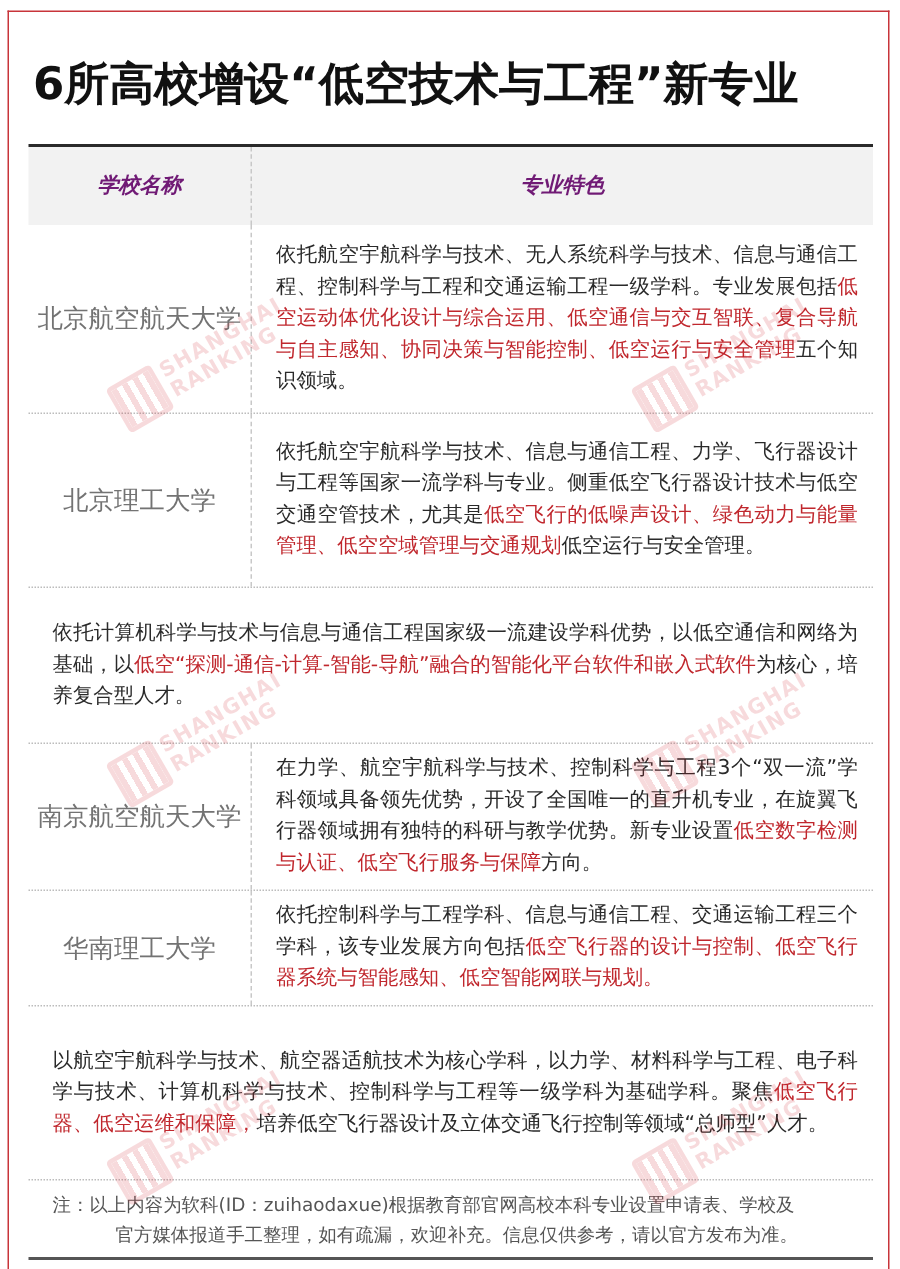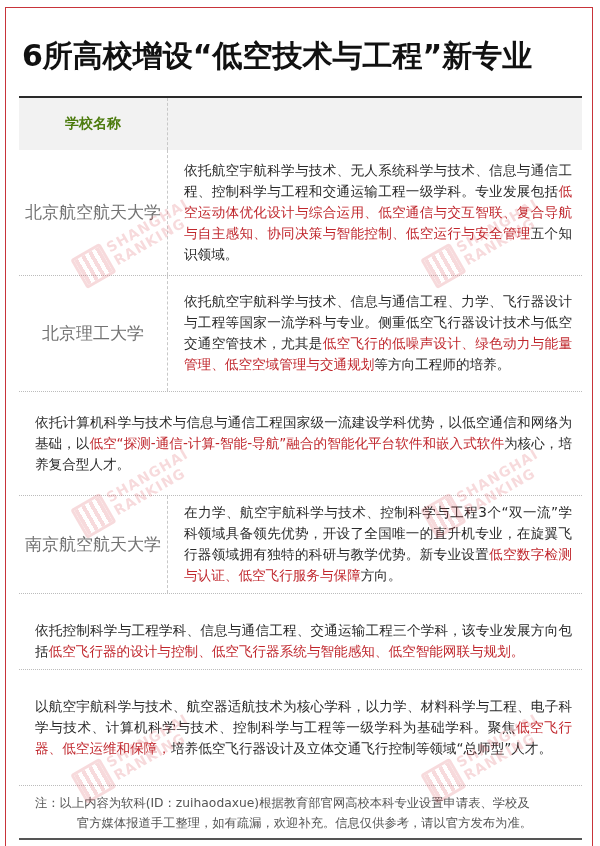--- a/index.html
+++ b/index.html
@@ -16,21 +16,21 @@
     }
     .table {
       position: absolute; left: 19px; top: 96px; width: 563px;
       border-top: 2px solid #2a2a2a;
     }
     .thead {
       display: flex; height: 52px; background: #f2f2f2;
     }
     .th {
       display: flex; align-items: center; justify-content: center;
-      font-size: 14px; font-weight: bold; color: #4d7c0f;
+      font-size: 14px; font-weight: bold; color: #701a75; font-style: italic;
     }
     .col1 { width: 149px; flex: none; border-right: 1px dashed #c8c8c8; }
     .col2 { flex: 1; }
     .row {
       display: flex; border-bottom: 1px dotted #bcbcbc; position: relative;
     }
     .row .name {
       display: flex; align-items: center; justify-content: center;
       font-size: 17px; color: #737373;
     }
@@ -66,46 +66,48 @@
 </head>
 <body>
 
 <div class="frame"></div>
 
 <h1 class="title">6所高校增设“低空技术与工程”新专业</h1>
 
 <div class="table">
   <div class="thead">
     <div class="th col1">学校名称</div>
+    <div class="th col2">专业特色</div>
   </div>
   <div id="tbody">
       <div class="row" style="min-height: 126px;">
         <div class="name col1">北京航空航天大学</div>
         <div class="desc col2" style="display: flex; align-items: center;">
           <div><span>依托航空宇航科学与技术、无人系统科学与技术、信息与通信工程、控制科学与工程和交通运输工程一级学科。专业发展包括</span><span class="hl">低空运动体优化设计与综合运用、低空通信与交互智联、复合导航与自主感知、协同决策与智能控制、低空运行与安全管理</span><span>五个知识领域。</span></div>
         </div>
       </div>
       <div class="row" style="min-height: 116px;">
         <div class="name col1">北京理工大学</div>
         <div class="desc col2" style="display: flex; align-items: center;">
-          <div><span>依托航空宇航科学与技术、信息与通信工程、力学、飞行器设计与工程等国家一流学科与专业。侧重低空飞行器设计技术与低空交通空管技术，尤其是</span><span class="hl">低空飞行的低噪声设计、绿色动力与能量管理、低空空域管理与交通规划</span><span>等方向工程师的培养。</span></div>
+          <div><span>依托航空宇航科学与技术、信息与通信工程、力学、飞行器设计与工程等国家一流学科与专业。侧重低空飞行器设计技术与低空交通空管技术，尤其是</span><span class="hl">低空飞行的低噪声设计、绿色动力与能量管理、低空空域管理与交通规划</span><span>低空运行与安全管理。</span></div>
         </div>
       </div>
       <div class="row" style="min-height: 104px;">
         <div class="desc col2" style="display: flex; align-items: center;">
           <div><span>依托计算机科学与技术与信息与通信工程国家级一流建设学科优势，以低空通信和网络为基础，以</span><span class="hl">低空“探测-通信-计算-智能-导航”融合的智能化平台软件和嵌入式软件</span><span>为核心，培养复合型人才。</span></div>
         </div>
       </div>
       <div class="row" style="min-height: 96px;">
         <div class="name col1">南京航空航天大学</div>
         <div class="desc col2" style="display: flex; align-items: center;">
           <div><span>在力学、航空宇航科学与技术、控制科学与工程3个“双一流”学科领域具备领先优势，开设了全国唯一的直升机专业，在旋翼飞行器领域拥有独特的科研与教学优势。新专业设置</span><span class="hl">低空数字检测与认证、低空飞行服务与保障</span><span>方向。</span></div>
         </div>
       </div>
       <div class="row" style="min-height: 76px;">
+        <div class="name col1">华南理工大学</div>
         <div class="desc col2" style="display: flex; align-items: flex-end;">
           <div><span>依托控制科学与工程学科、信息与通信工程、交通运输工程三个学科，该专业发展方向包括</span><span class="hl">低空飞行器的设计与控制、低空飞行器系统与智能感知、低空智能网联与规划。</span></div>
         </div>
       </div>
       <div class="row" style="min-height: 116px;">
         <div class="desc col2" style="display: flex; align-items: center;">
           <div><span>以航空宇航科学与技术、航空器适航技术为核心学科，以力学、材料科学与工程、电子科学与技术、计算机科学与技术、控制科学与工程等一级学科为基础学科。聚焦</span><span class="hl">低空飞行器、低空运维和保障，</span><span>培养低空飞行器设计及立体交通飞行控制等领域“总师型”人才。</span></div>
         </div>
       </div>
     </div>

